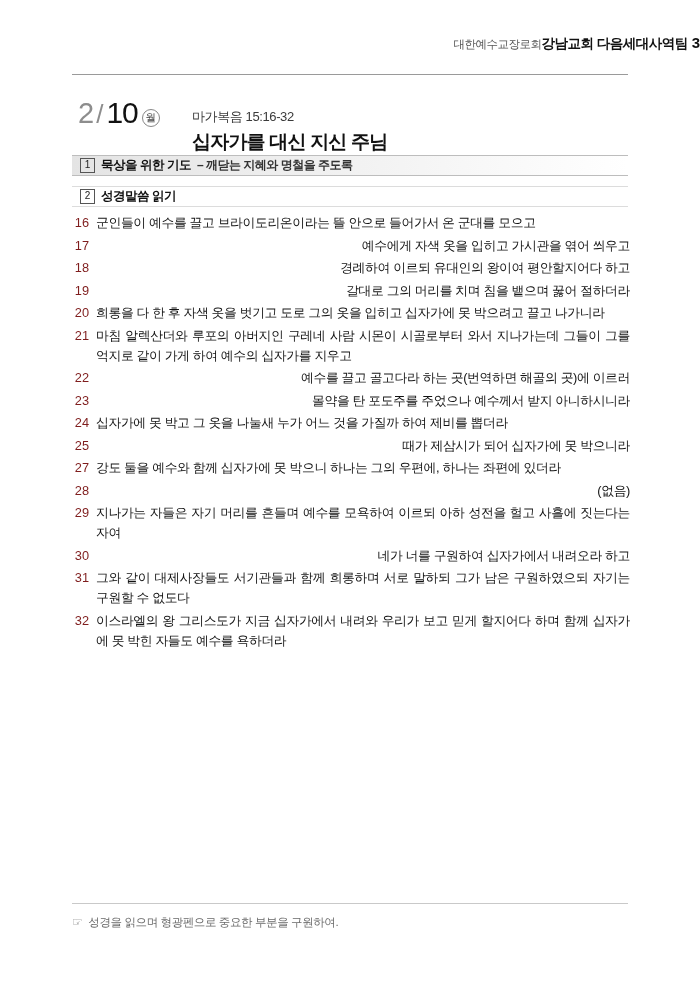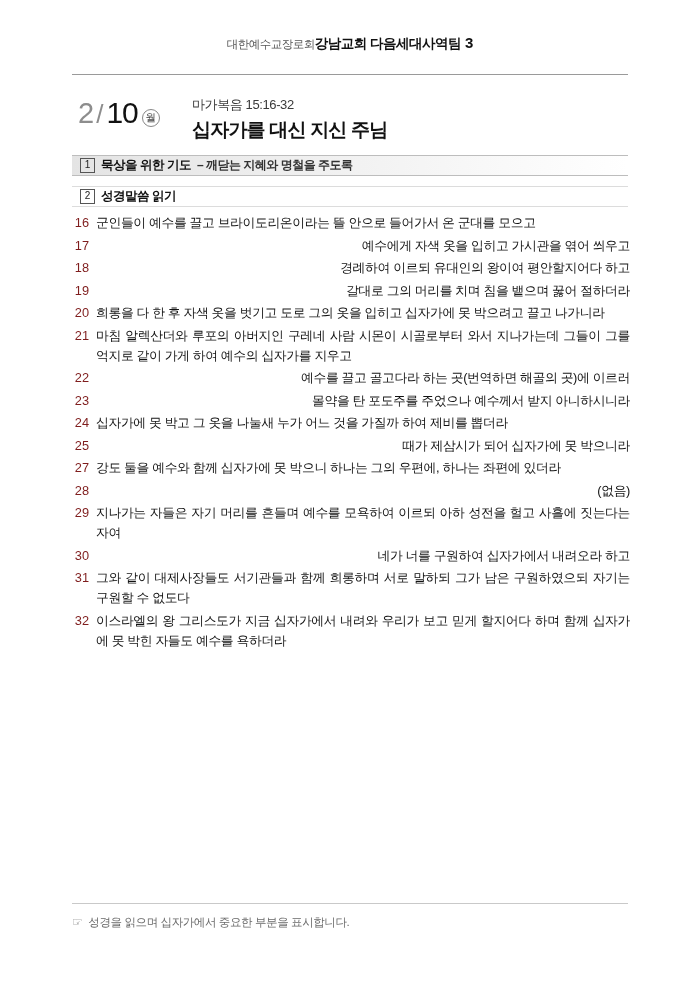--- a/index.html
+++ b/index.html
@@ -21,21 +21,21 @@
     position: relative;
     box-sizing: border-box;
   }
 
   
   .header {
     position: absolute;
     top: 34px;
     left: 0;
     right: 0;
-    text-align: center;
+    text-align: right;
     font-size: 13.5px;
     white-space: nowrap;
   }
   .header .denom {
     font-size: 11.5px;
     color: #555;
     letter-spacing: -0.5px;
   }
   .header .church {
     font-size: 13.5px;
@@ -102,21 +102,21 @@
     height: 16px;
     line-height: 15px;
     text-align: center;
     display: inline-block;
     position: relative;
     top: -2px;
   }
   .ref-wrap {
     position: absolute;
     left: 120px;
-    top: 4px;
+    top: 16px;
   }
   .ref-line {
     font-size: 13px;
     color: #3a3a3a;
     letter-spacing: -0.4px;
     margin-bottom: 3px;
   }
   .title-line {
     font-size: 19px;
     font-weight: bold;
@@ -325,16 +325,16 @@
         <span class="v-text">그와 같이 대제사장들도 서기관들과 함께 희롱하며 서로 말하되 그가 남은 구원하였으되 자기는 구원할 수 없도다</span>
       </div>
     <div class="verse">
         <span class="v-num">32</span>
         <span class="v-text">이스라엘의 왕 그리스도가 지금 십자가에서 내려와 우리가 보고 믿게 할지어다 하며 함께 십자가에 못 박힌 자들도 예수를 욕하더라</span>
       </div>
   </div>
 
   <div class="foot-rule"></div>
   <div class="foot-note">
-    <span class="hand">☞</span><span>성경을 읽으며 십자가에서 중요한 부분을 표시합니다.</span>
+    <span class="hand">☞</span><span>성경을 읽으며 형광펜으로 중요한 부분을 구원하여.</span>
   </div>
 
 </div>
 
 </body></html>

